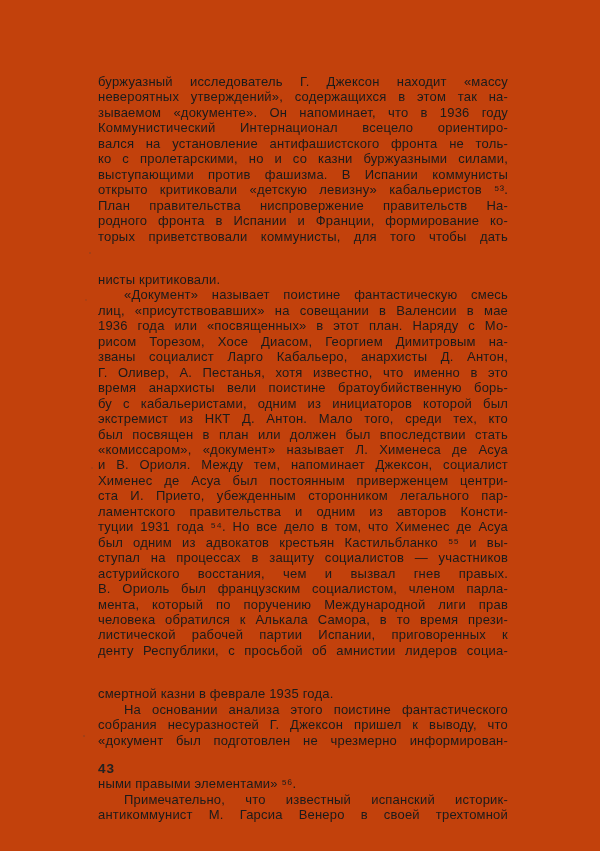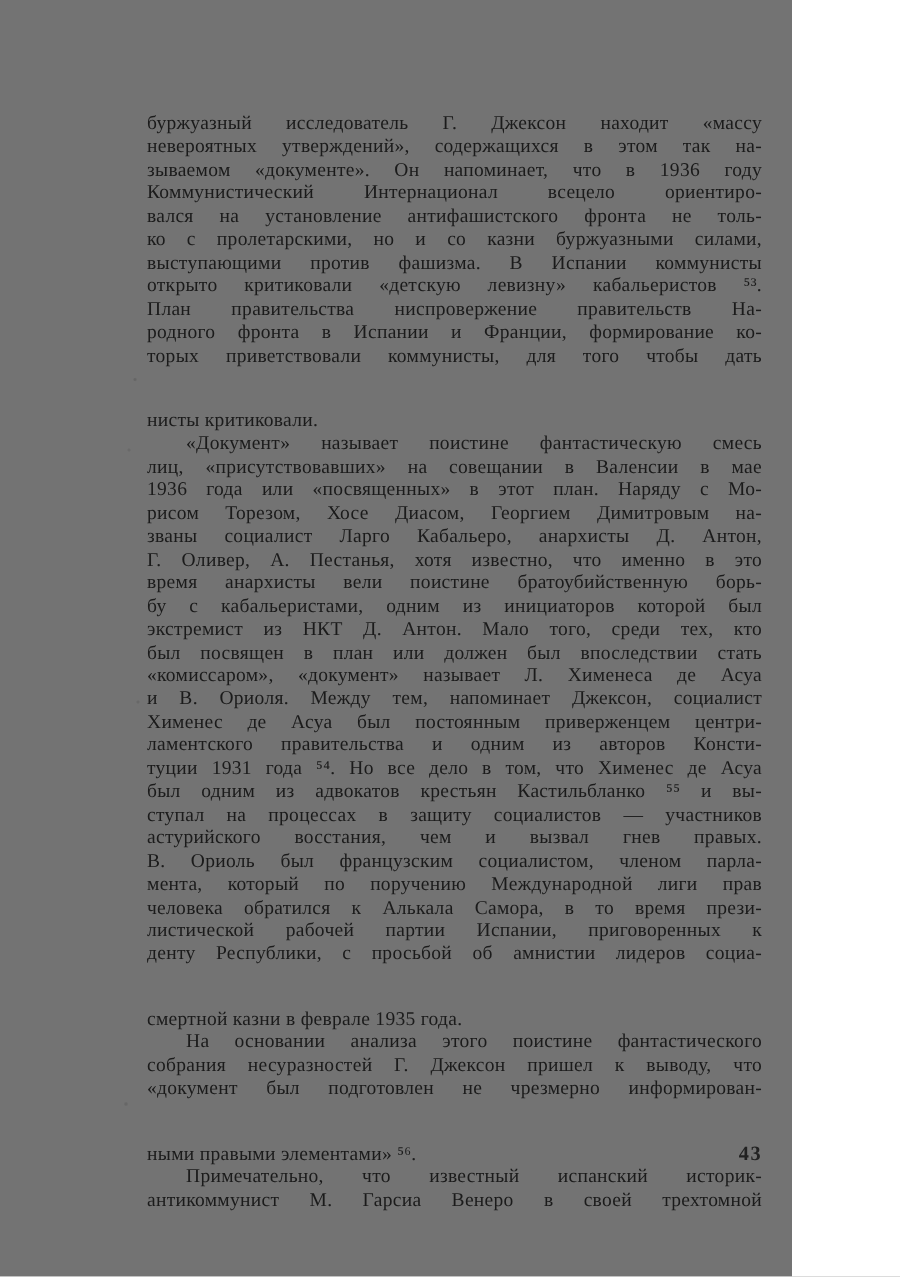--- a/index.html
+++ b/index.html
@@ -2,25 +2,25 @@
 <html><head>
 <meta charset="utf-8">
 <style>
   html, body {
     margin: 0;
     padding: 0;
     background: #ffffff;
   }
   .page {
     position: relative;
-    width: 528px;
+    width: 600px;
     height: 851px;
-    background: #737373;
+    background: #c2410c;
     overflow: hidden;
-    font-family: Liberation Serif, serif;
+    font-family: Liberation Sans, sans-serif;
   }
   
   .page::before {
     content: "";
     position: absolute;
     inset: 0;
     background-image:
       radial-gradient(circle at 90px 253px, rgba(60,60,60,0.25) 0.6px, transparent 1.4px),
       radial-gradient(circle at 86px 300px, rgba(60,60,60,0.18) 0.6px, transparent 1.4px),
       radial-gradient(circle at 92px 468px, rgba(60,60,60,0.20) 0.6px, transparent 1.4px),
@@ -48,21 +48,20 @@
     text-align-last: left;
     margin-top: 28px;
     -moz-text-align-last: left;
   }
   .line.indent { text-indent: 26px; }
   .page-number {
     position: absolute;
     left: 98px;
     top: 761px;
     width: 410px;
-    text-align: right;
     font-size: 13.5px;
     font-weight: bold;
     letter-spacing: 1px;
     color: #222222;
   }
 </style>
 </head>
 <body>
 
 <div class="page">
@@ -88,20 +87,21 @@
         <div class="line">рисом Торезом, Хосе Диасом, Георгием Димитровым на-</div>
         <div class="line">званы социалист Ларго Кабальеро, анархисты Д. Антон,</div>
         <div class="line">Г. Оливер, А. Пестанья, хотя известно, что именно в это</div>
         <div class="line">время анархисты вели поистине братоубийственную борь-</div>
         <div class="line">бу с кабальеристами, одним из инициаторов которой был</div>
         <div class="line">экстремист из НКТ Д. Антон.  Мало того, среди тех, кто</div>
         <div class="line">был посвящен в план или должен был впоследствии стать</div>
         <div class="line">«комиссаром», «документ» называет Л. Хименеса де Асуа</div>
         <div class="line">и В. Ориоля. Между тем, напоминает Джексон, социалист</div>
         <div class="line">Хименес де Асуа был постоянным  приверженцем центри-</div>
+        <div class="line">ста И. Прието, убежденным сторонником легального пар-</div>
         <div class="line">ламентского правительства и одним из авторов Консти-</div>
         <div class="line">туции 1931 года ⁵⁴. Но все дело в том, что Хименес де Асуа</div>
         <div class="line">был одним из адвокатов крестьян Кастильбланко ⁵⁵ и вы-</div>
         <div class="line">ступал на процессах в защиту социалистов — участников</div>
         <div class="line">астурийского восстания, чем и вызвал гнев правых.</div>
         <div class="line">В. Ориоль был французским социалистом, членом парла-</div>
         <div class="line">мента, который по поручению Международной лиги прав</div>
         <div class="line">человека обратился к Алькала Самора, в то время прези-</div>
         <div class="line">листической рабочей партии Испании,  приговоренных  к</div>
         <div class="line">денту Республики, с просьбой об амнистии лидеров социа-</div>

